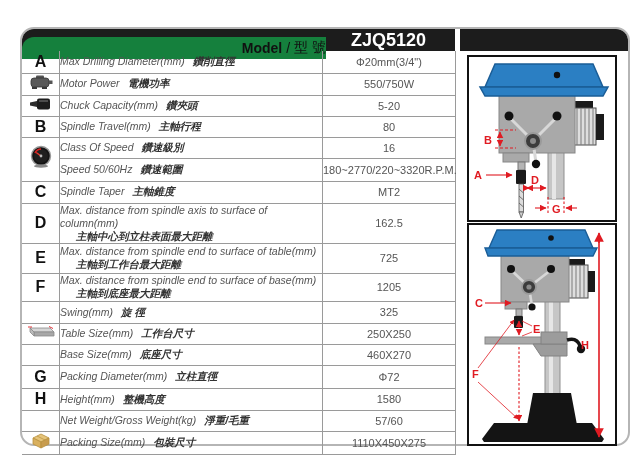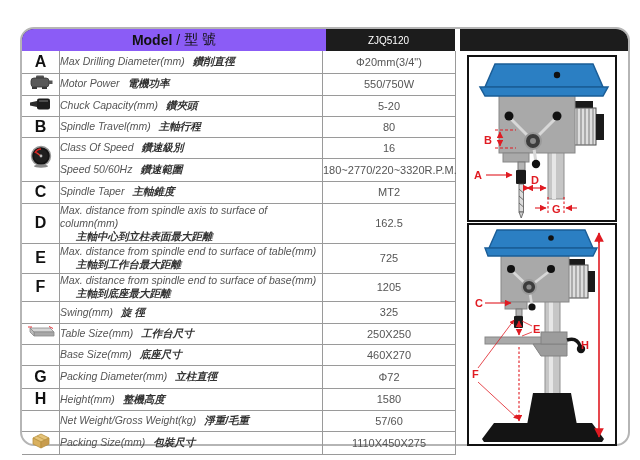--- a/index.html
+++ b/index.html
@@ -2,27 +2,27 @@
 <html><head>
 <meta charset="utf-8">
 <style>
   html,body{margin:0;padding:0;background:#fff;width:640px;height:460px;overflow:hidden;
     font-family:"Liberation Sans","DejaVu Sans",sans-serif;}
   .sheet{position:absolute;left:20px;top:27px;width:610px;height:419px;
     border:2px solid #b5b5b5;border-radius:14px;background:#fff;box-sizing:border-box;}
   
   .hdr{position:absolute;left:0;top:0;width:100%;height:22px;background:#1c1c1c;
     border-radius:12px 12px 0 0;}
-  .hdr .model-cell{position:absolute;left:0;top:0;width:304px;height:22px;background:#8b5cf6;
-    border-radius:12px 0 0 0;display:flex;align-items:center;justify-content:center;
+  .hdr .model-cell{position:absolute;left:0;top:8px;width:304px;height:22px;background:#15803d;
+    border-radius:12px 0 0 0;display:flex;align-items:center;justify-content:flex-end;
     color:#111;font-size:14px;}
   .hdr .model-cell b{font-weight:bold;margin-right:4px;}
   .hdr .model-cell .sep{margin:0 4px 0 0;font-weight:normal;}
   .hdr .model-value{position:absolute;left:304px;top:0;width:125px;height:22px;color:#fff;
-    display:flex;align-items:center;justify-content:center;font-weight:normal;font-size:10px;}
+    display:flex;align-items:center;justify-content:center;font-weight:bold;font-size:18px;}
   .hdr .gap{position:absolute;left:433px;top:0;width:5px;height:22px;background:#fff;}
   
   table.spec{position:absolute;left:0;top:22px;width:433px;border-collapse:collapse;
     table-layout:fixed;}
   table.spec td{border:1px solid #9a9a9a;padding:0;vertical-align:middle;}
   table.spec tr td:first-child{border-left:none;}
   table.spec tr:first-child td{border-top:none;}
   td.c-label{width:37px;text-align:center;font-weight:bold;font-size:16px;color:#111;}
   td.c-desc{width:262px;padding:1px 4px 1px 8px;font-size:10.5px;color:#555;line-height:1.25;font-style:italic;}
   td.c-desc .zh{font-weight:bold;color:#333;margin-left:8px;}

